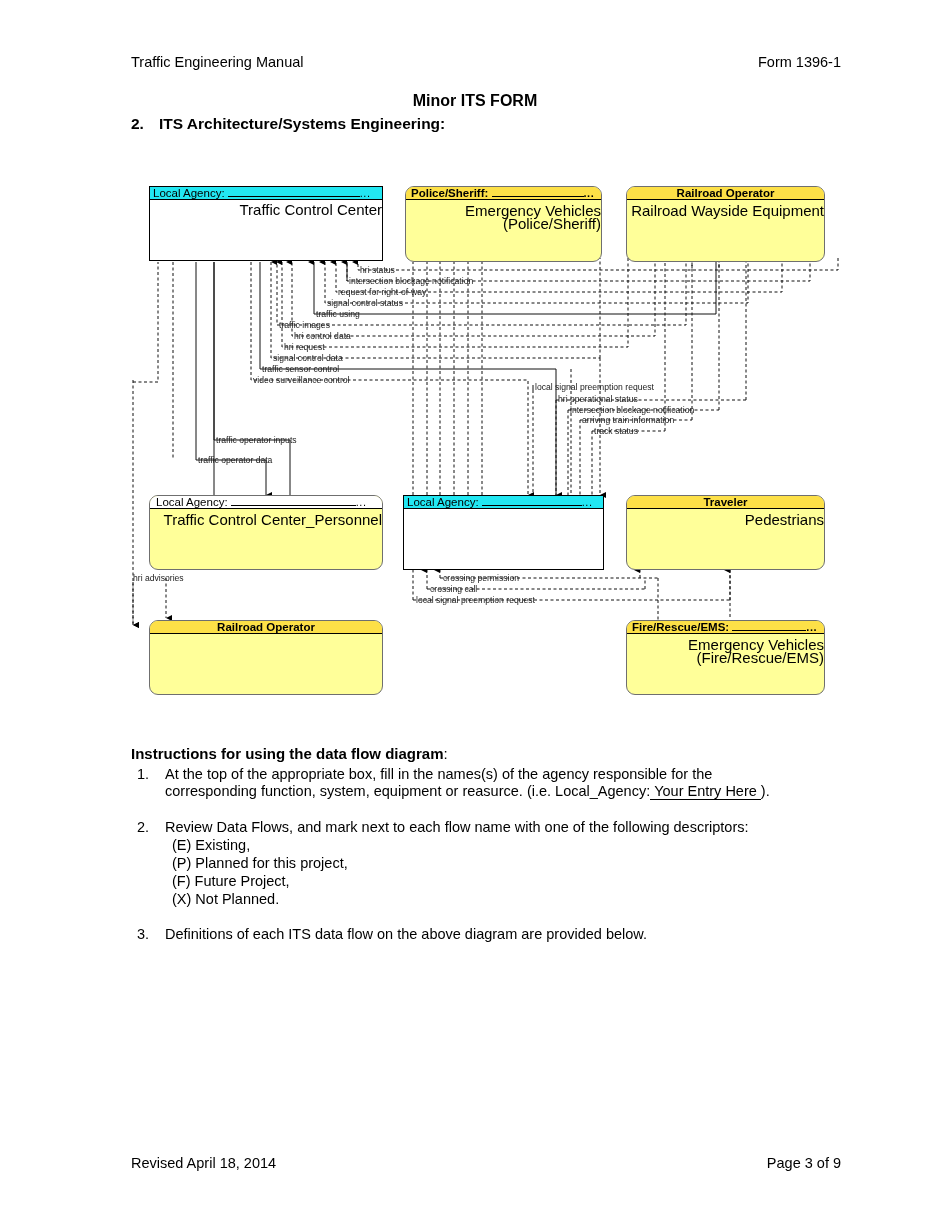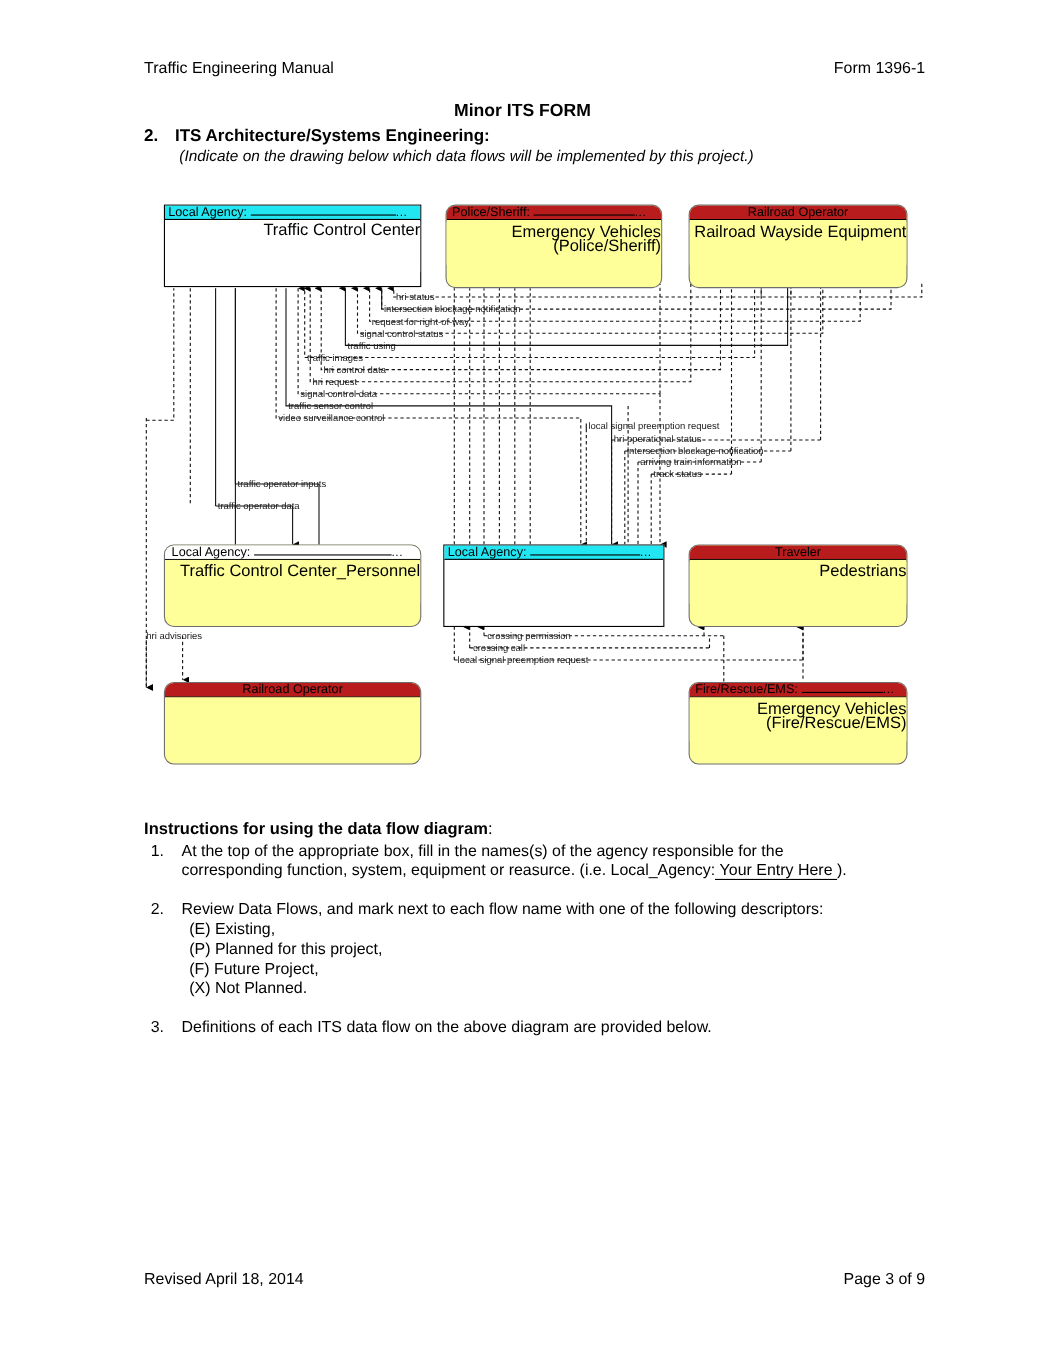--- a/index.html
+++ b/index.html
@@ -58,22 +58,22 @@
     line-height:13px;
   }
 
   
   .box.sq { border:1px solid #000; background:#fff; }
   .box.sq .hd { background:#22e7f2; border-bottom:1px solid #000; padding-left:3px; }
   .box.sq .bd { top:14px; background:#fff; }
 
   
   .box.rd { border:1px solid #6f6f6f; border-radius:9px; background:#ffff99; }
-  .box.rd .hd { background:#b91c1c; border-bottom:1.6px solid #000;
-                border-radius:8px 8px 0 0; text-align:center; }
+  .box.rd .hd { background:#fde047; border-bottom:1.6px solid #000;
+                border-radius:8px 8px 0 0; text-align:center;font-weight:bold; }
   .box.rd .hd.lefty { text-align:left; padding-left:5px; }
   .box.rd .bd { top:15px; background:#ffff99; border-radius:0 0 8px 8px; }
 
   
   .box.rdc { border:1px solid #6f6f6f; border-radius:9px; background:#ffff99; }
   .box.rdc .hd { background:#ffffff; border-bottom:1.6px solid #000;
                  border-radius:8px 8px 0 0; text-align:left; padding-left:6px; }
   .box.rdc .bd { top:15px; background:#ffff99; border-radius:0 0 8px 8px; }
 
   .ul { display:inline-block; border-bottom:1px solid #000; }
@@ -98,21 +98,20 @@
 <div class="page">
 
   <div class="hdr">
     <span>Traffic Engineering Manual</span>
     <span>Form 1396-1</span>
   </div>
 
   <div class="form-title">Minor ITS FORM</div>
   <div class="sec-num">2.</div>
   <div class="sec-title">ITS Architecture/Systems Engineering:</div>
-  <div class="sec-sub">(Indicate on the drawing below which data flows will be implemented by this project.)</div>
 
   <div id="diagram">
 
     <svg width="950" height="720" style="position:absolute;left:0;top:0;">
       <defs>
         <marker id="ar" markerWidth="7" markerHeight="7" refX="3" refY="6" orient="auto" markerUnits="userSpaceOnUse">
           <path d="M0,0 L3,6 L6,0 Z" fill="#000" transform="rotate(180 3 3)"></path>
         </marker>
         <marker id="ard" markerWidth="7" markerHeight="7" refX="3" refY="6" orient="auto" markerUnits="userSpaceOnUse">
           <path d="M0,0 L3,6 L6,0 Z" fill="#000"></path>

